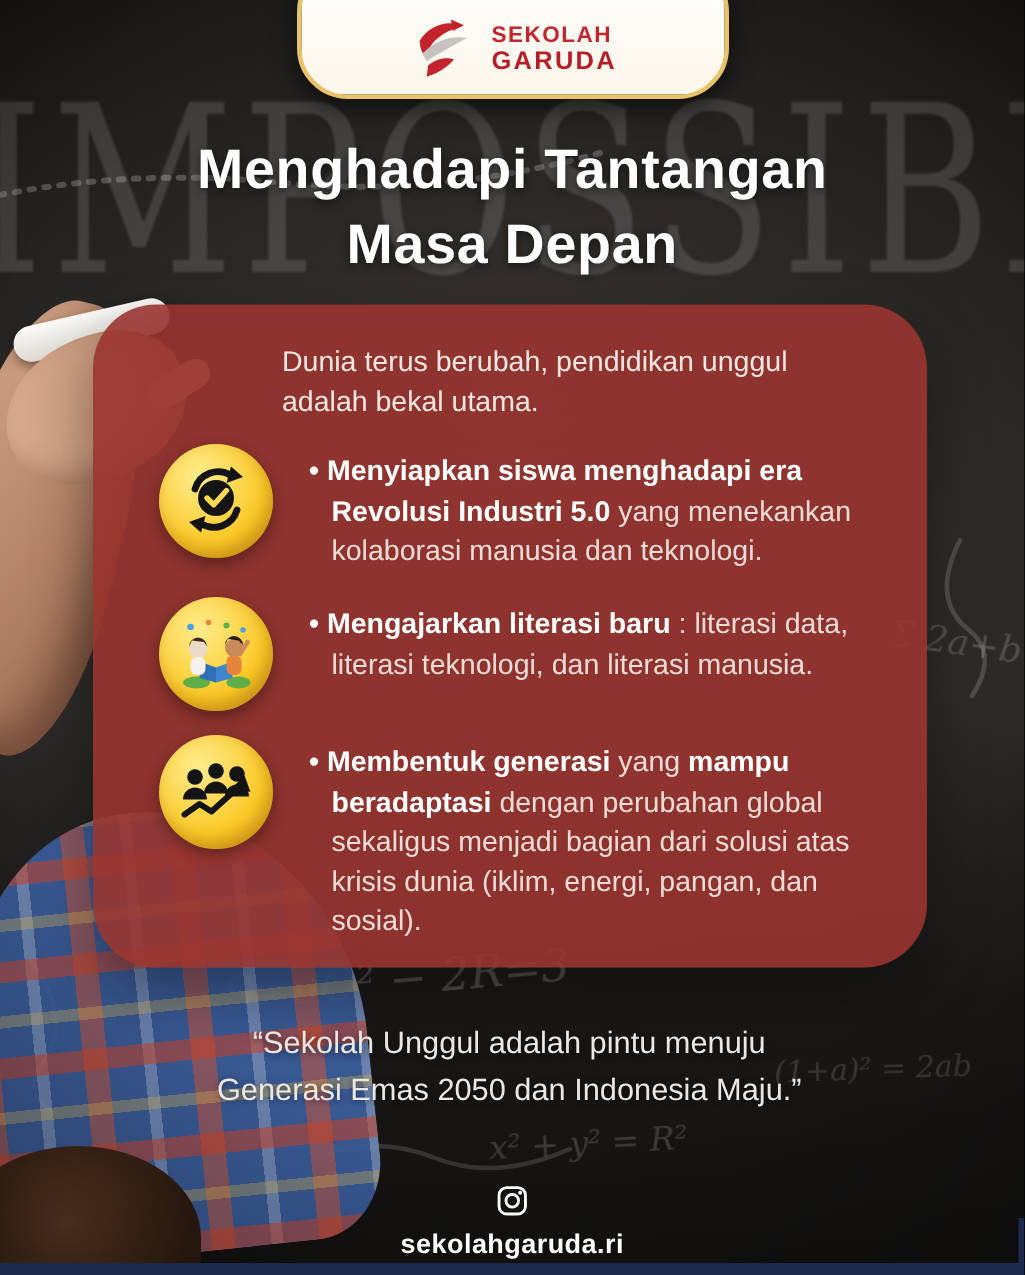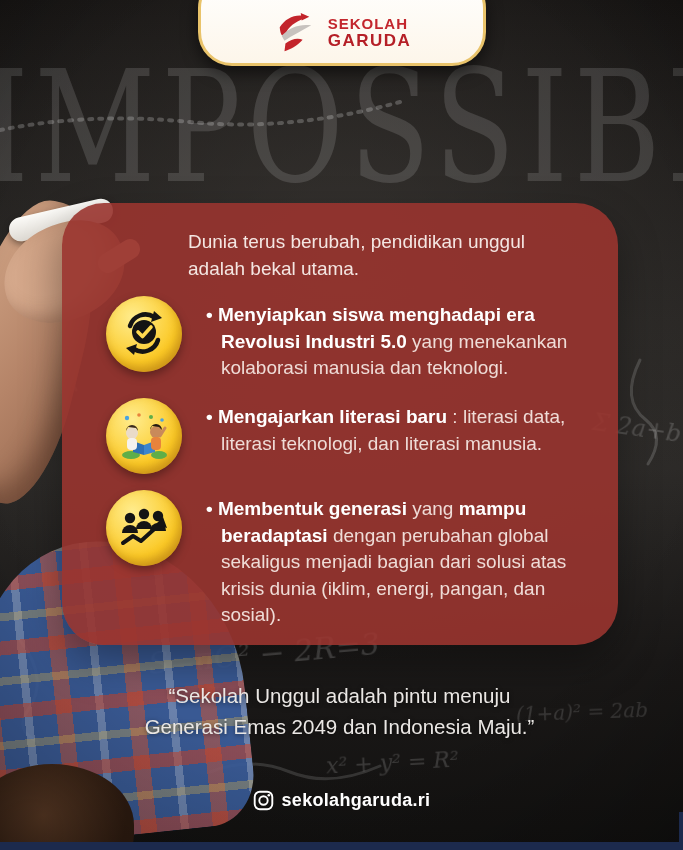--- a/index.html
+++ b/index.html
@@ -74,21 +74,21 @@
     display:flex;align-items:center;justify-content:center;}
   .bullet-text{margin-top:6px;font-size:19px;line-height:1.4;color:#efdcd7;
     text-indent:-15px;padding-left:15px;}
   .bullet-text .marker{color:#fff;font-weight:700;}
   .bullet-text .seg.bold{color:#fff;font-weight:700;}
   
   .quote{position:absolute;top:680px;left:0;right:4px;text-align:center;z-index:6;
     color:#eae7e4;font-size:20.5px;line-height:31px;font-weight:500;
     text-shadow:0 1px 4px rgba(0,0,0,.5);}
   
-  .footer{position:absolute;top:790px;left:0;right:0;display:flex;justify-content:center;align-items:center;gap:8px;z-index:6;}
+  .footer{position:absolute;top:790px;left:0;right:0;display:flex;justify-content:center;align-items:center;gap:8px;z-index:6;flex-direction:column;}
   .ig-handle{color:#fff;font-size:18px;font-weight:700;letter-spacing:.3px;}
   .bottom-bar{position:absolute;left:0;right:0;bottom:0;height:8px;background:#1c2a4d;z-index:7;}
   .right-strip{position:absolute;right:0;bottom:0;width:4px;height:38px;background:#1c2a4d;z-index:7;}
 </style>
 </head>
 <body>
 
 <div class="stage" style="--accent: #fbc926;">
 
   <div class="chalk chalk-word">IMPOSSIBLE</div>
@@ -123,20 +123,24 @@
         <path d="M10,25 C18,16 30,12 41,14 C32,19 21,25 13,30 Z" fill="#c7c2be"></path>
         <path d="M14,33 C20,28 27,27 32,29 C26,36 19,39 13,41 Z" fill="#c3242b"></path>
       </svg>
       <div class="brand-text">
         <span class="brand-l1">SEKOLAH</span>
         <span class="brand-l2">GARUDA</span>
       </div>
     </div>
   </div>
 
+  <div class="title">
+    <div>Menghadapi Tantangan</div>
+    <div>Masa Depan</div>
+  </div>
 
   <div class="card">
     <div class="card-intro">Dunia terus berubah, pendidikan unggul adalah bekal utama.</div>
     <div class="rows">
 
       <div class="row">
         <div class="icon-circle">
           <svg width="52" height="52" viewBox="0 0 52 52">
             <circle cx="26" cy="24" r="12" fill="#141414"></circle>
             <path d="M20,24 l4.5,4.5 L33,19" fill="none" stroke="#ffd94f" stroke-width="3.6" stroke-linecap="round" stroke-linejoin="round"></path>
@@ -188,21 +192,21 @@
           </svg>
         </div>
         <div class="bullet-text"><span class="marker">• </span><span class="seg bold">Membentuk generasi</span><span class="seg"> yang </span><span class="seg bold">mampu beradaptasi</span><span class="seg"> dengan perubahan global sekaligus menjadi bagian dari solusi atas krisis dunia (iklim, energi, pangan, dan sosial).</span></div>
       </div>
 
     </div>
   </div>
 
   <div class="quote">
     <div>“Sekolah Unggul adalah pintu menuju</div>
-    <div>Generasi Emas 2049 dan Indonesia Maju.”</div>
+    <div>Generasi Emas 2050 dan Indonesia Maju.”</div>
   </div>
 
   <div class="footer">
     <svg width="21" height="21" viewBox="0 0 21 21">
       <rect x="1.7" y="1.7" width="17.6" height="17.6" rx="5.2" fill="none" stroke="#ffffff" stroke-width="1.9"></rect>
       <circle cx="10.5" cy="10.5" r="4.2" fill="none" stroke="#ffffff" stroke-width="1.9"></circle>
       <circle cx="15.8" cy="5.2" r="1.3" fill="#ffffff"></circle>
     </svg>
     <span class="ig-handle">sekolahgaruda.ri</span>
   </div>

